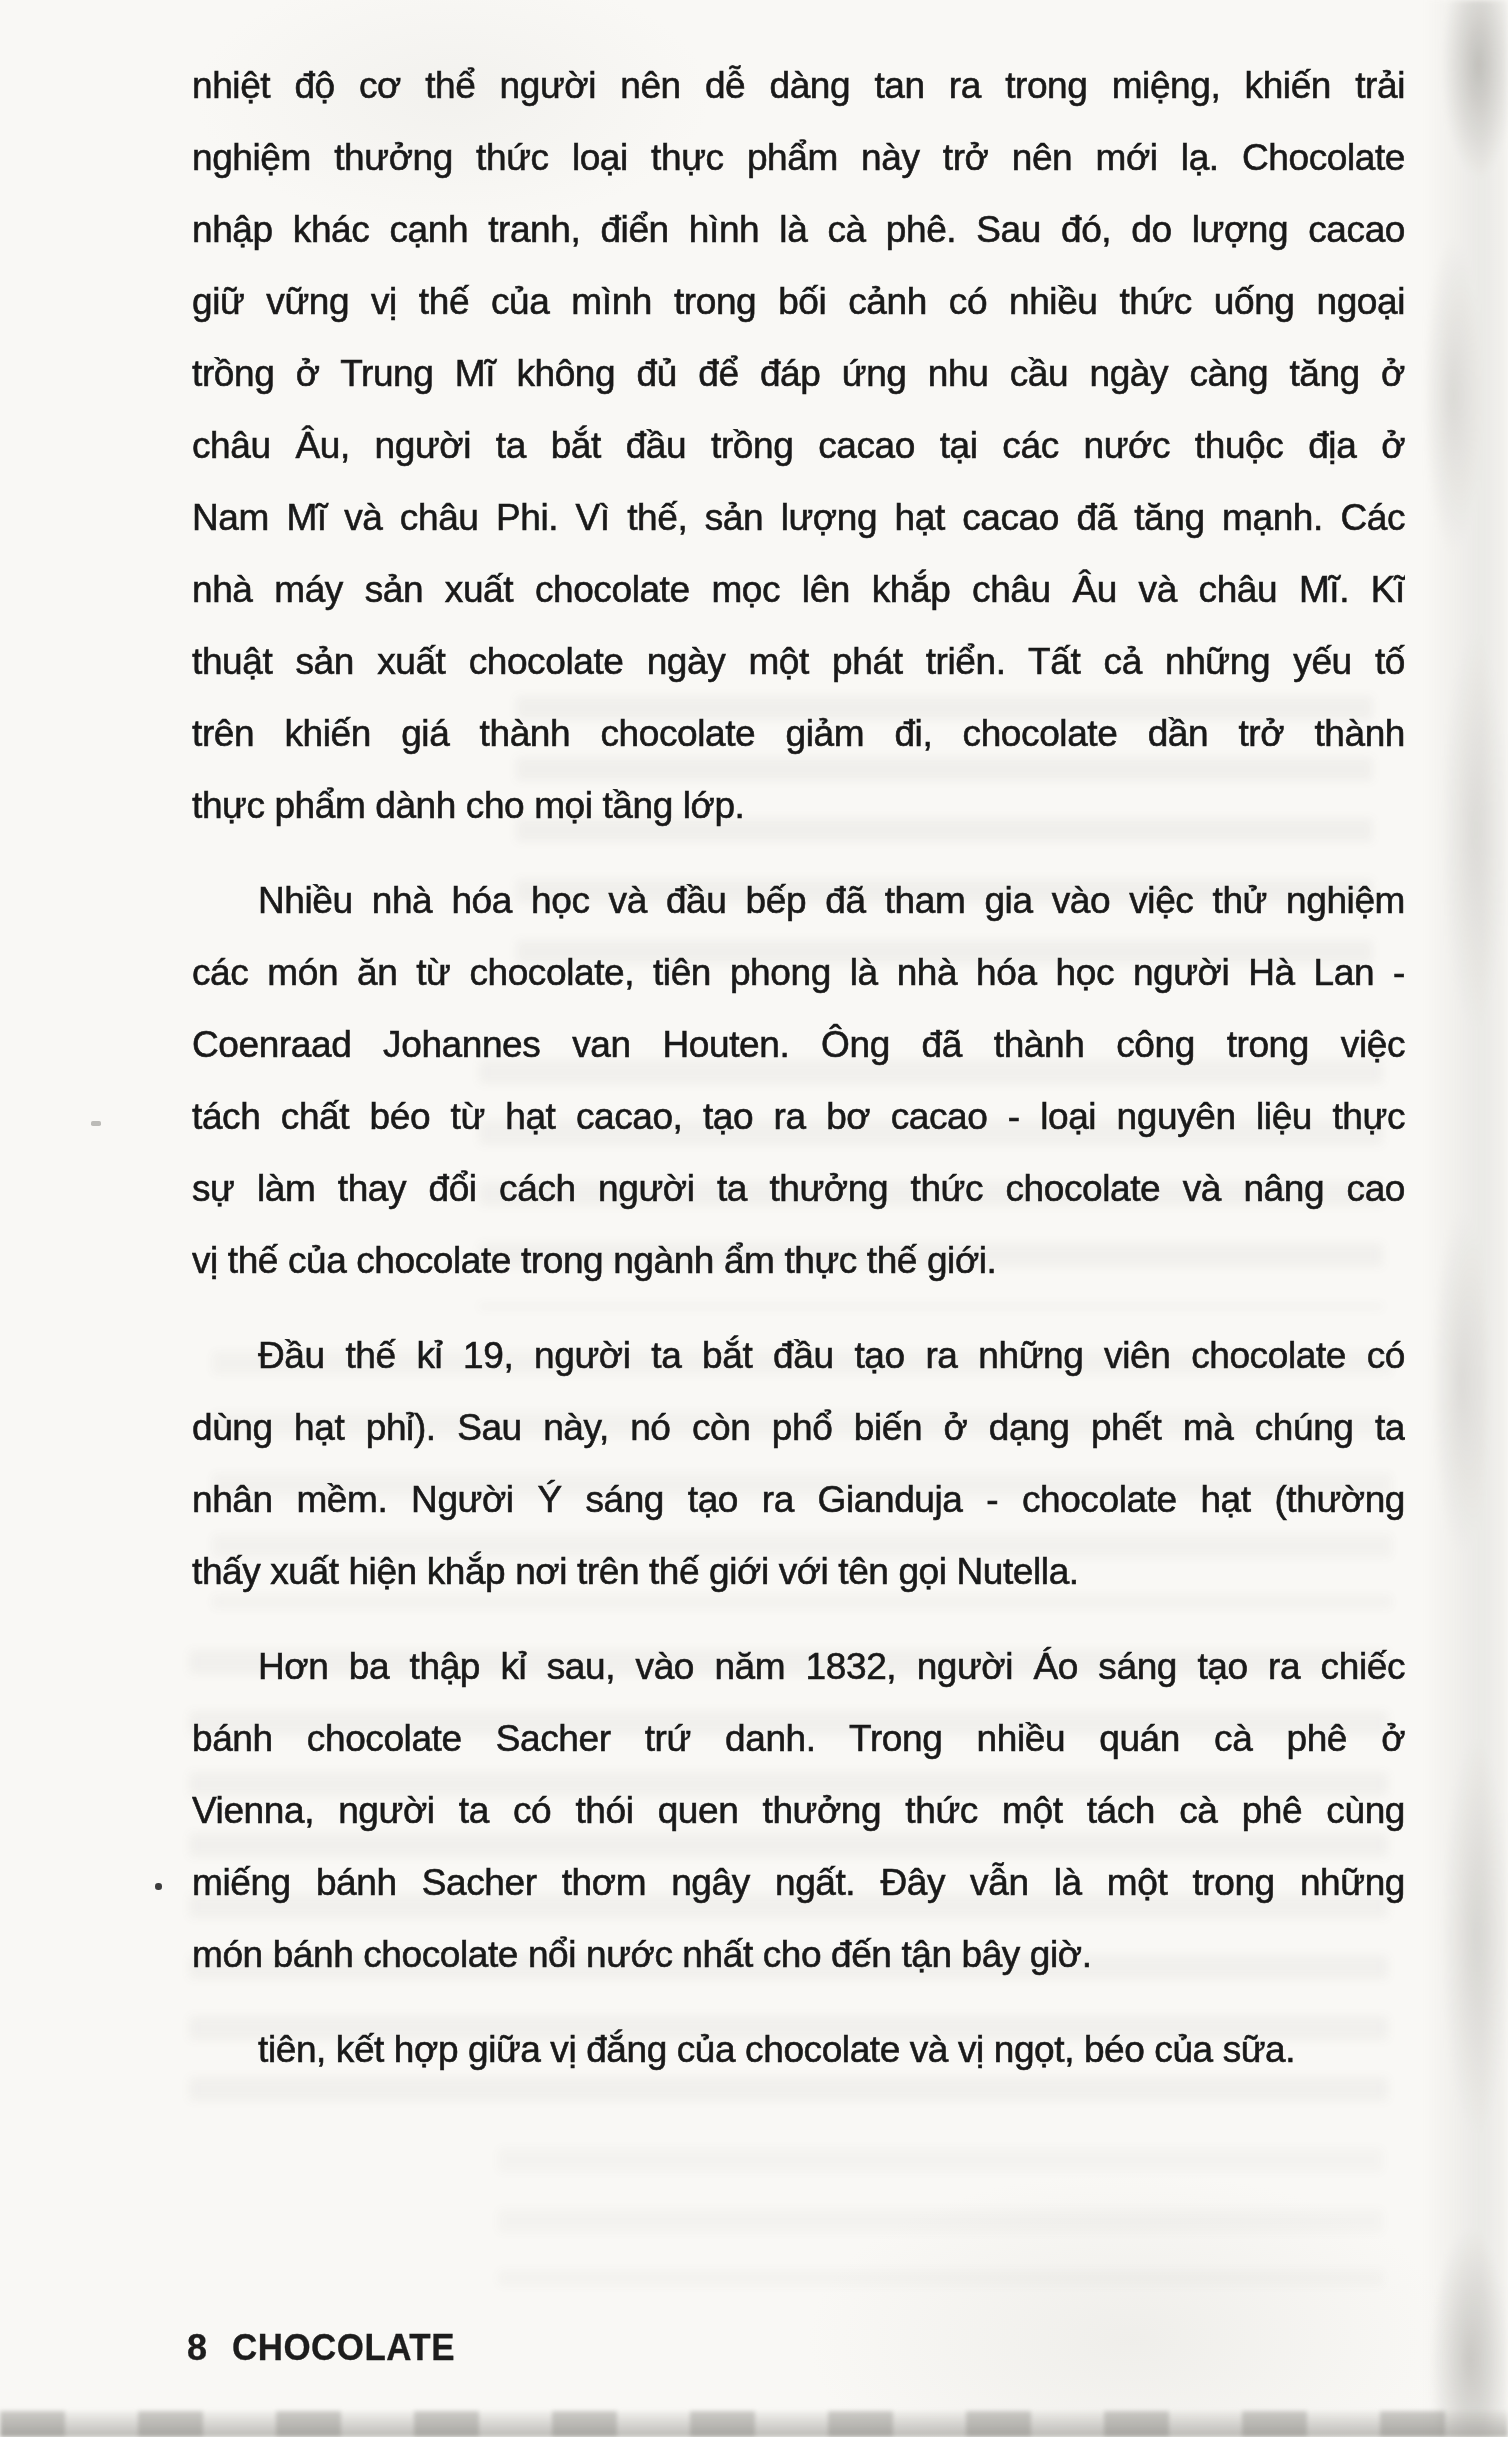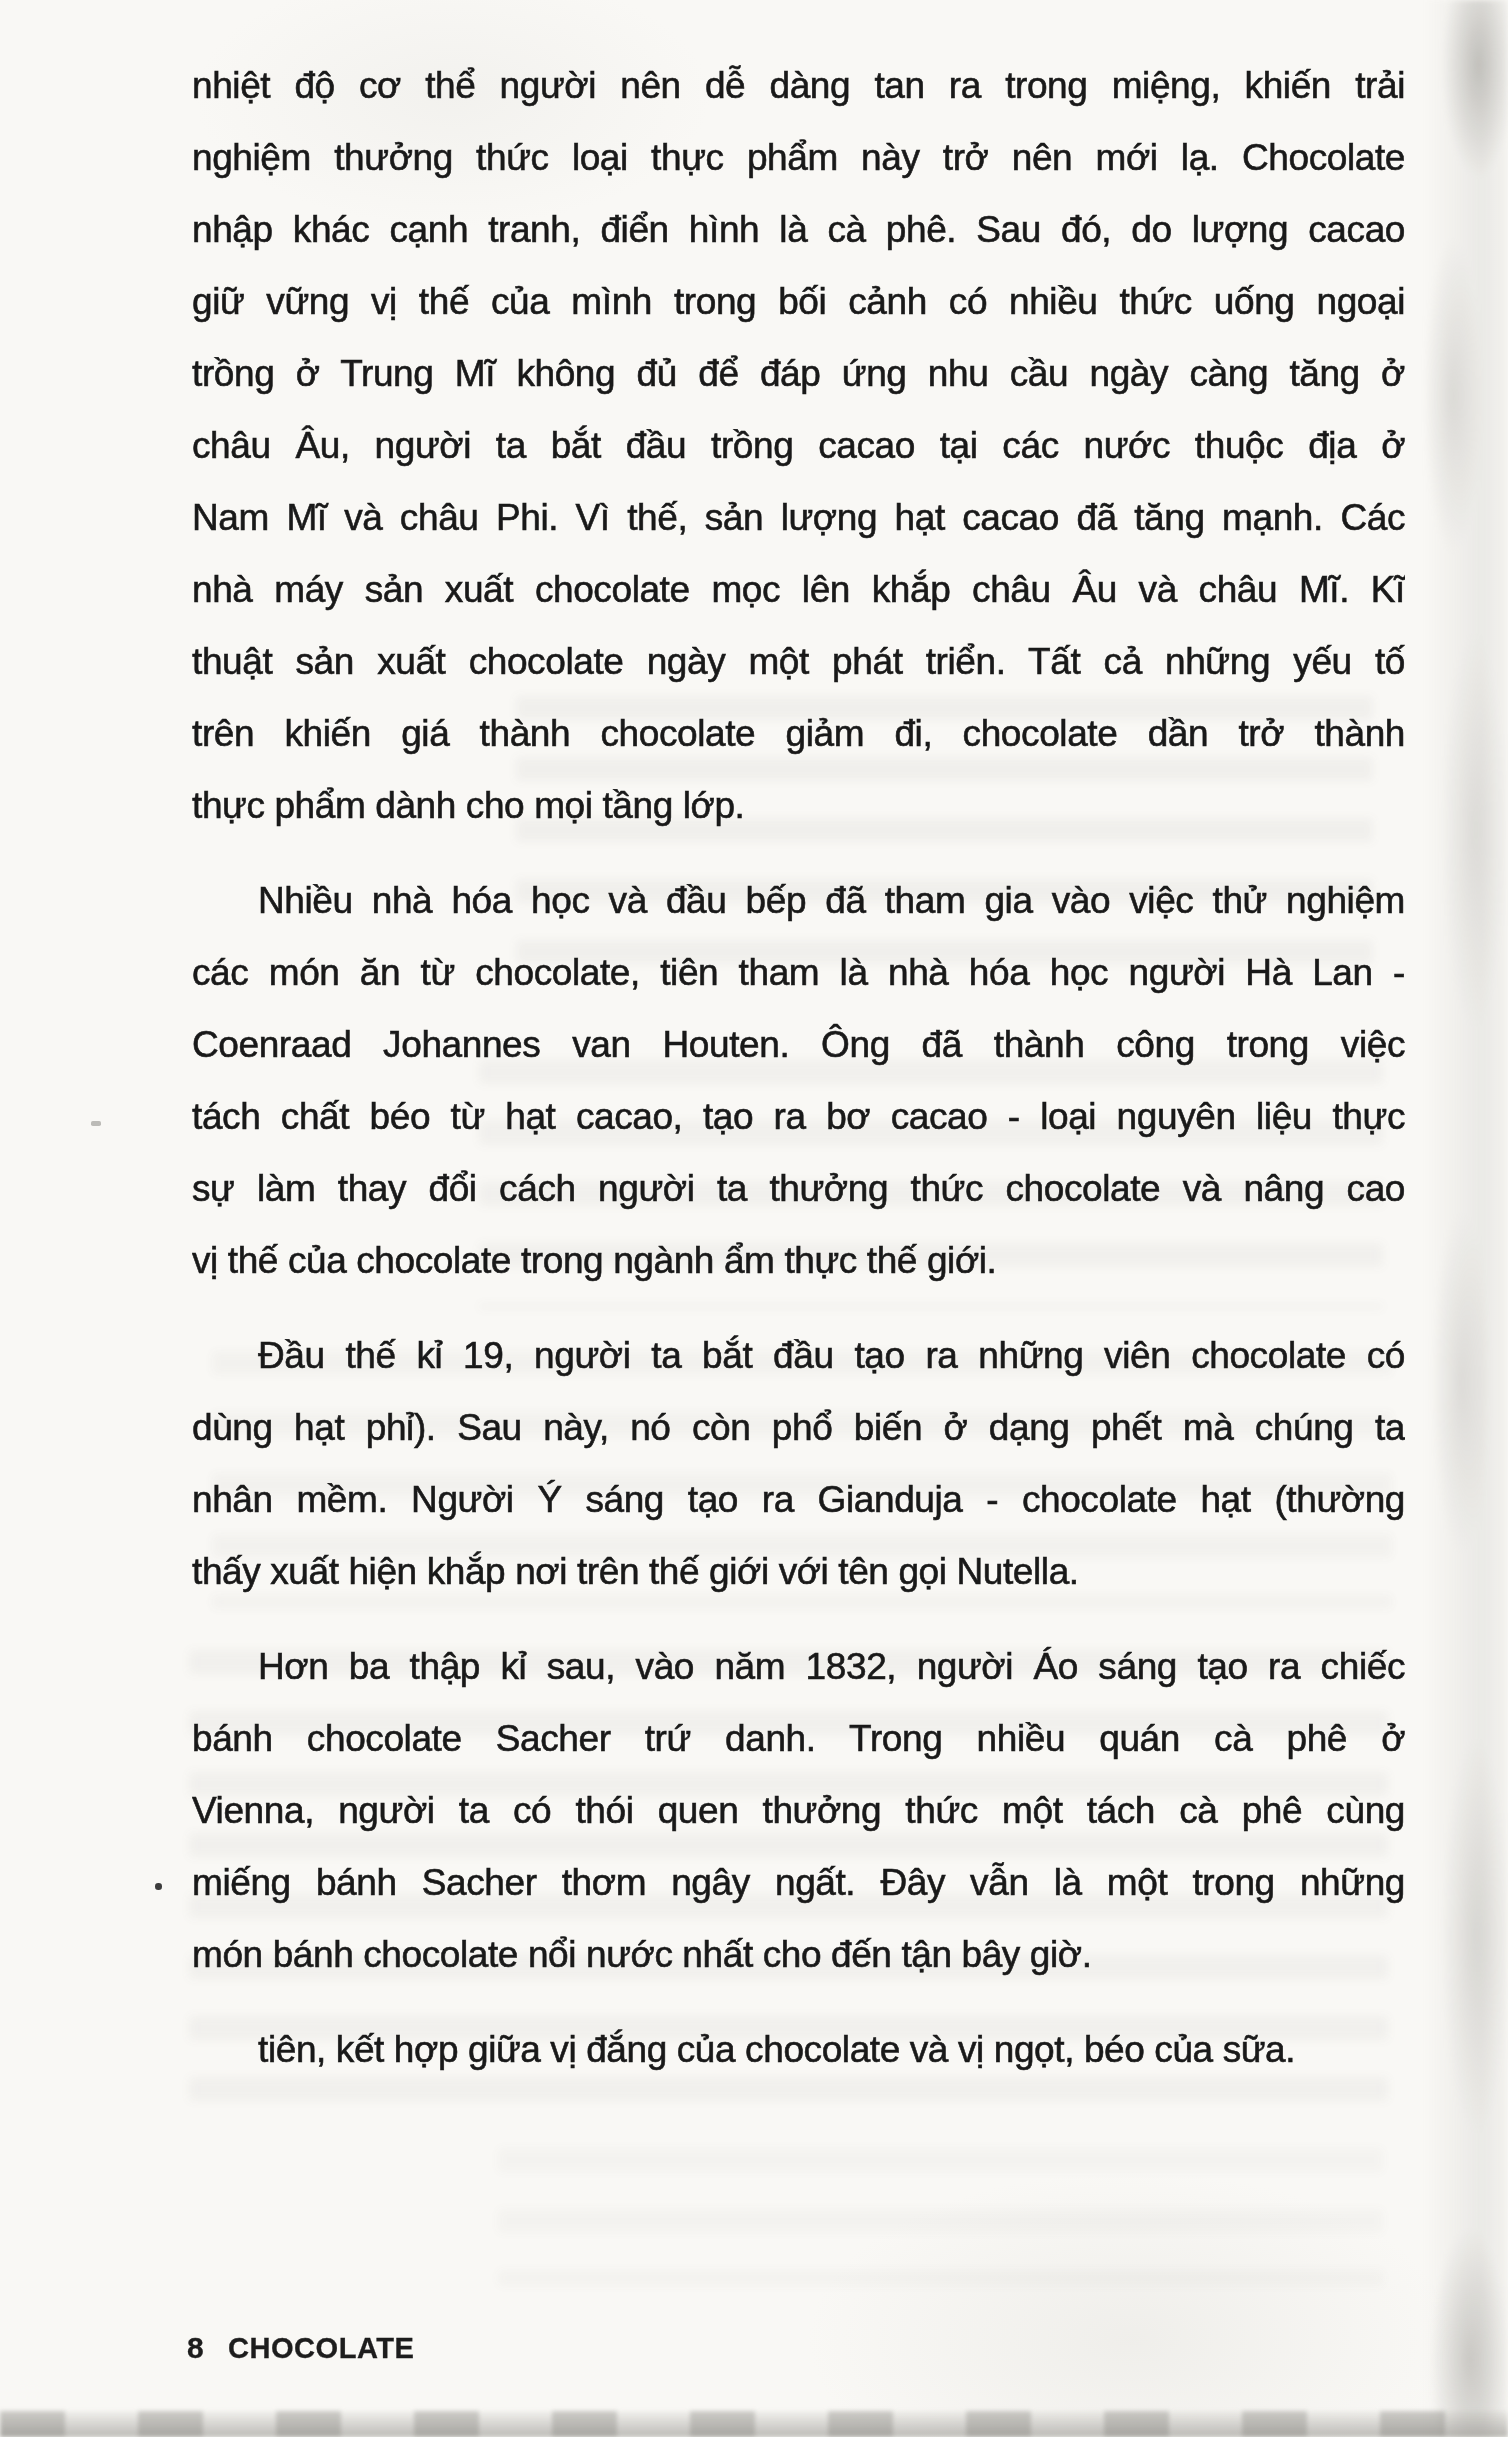--- a/index.html
+++ b/index.html
@@ -43,21 +43,21 @@
   }
   .text-line.line-left { text-align-last: left; }
   .paragraph.indented .text-line:first-child { text-indent: 66px; }
   
   .footer {
     position: absolute;
     left: 187px;
     top: 2325px;
     height: 46px;
     line-height: 46px;
-    font-size: 30px;
+    font-size: 36px;
     font-weight: 700;
     letter-spacing: 0.5px;
     color: #1d1d1d;
     -webkit-text-stroke: 0.3px #1d1d1d;
   }
   .footer .page-num { display: inline-block; margin-right: 24px; }
   .footer .running-title { display: inline-block; transform: scaleX(0.97); transform-origin: left; }
   
   .ghost {
     position: absolute;
@@ -135,21 +135,21 @@
         <div class="text-line">trồng ở Trung Mĩ không đủ để đáp ứng nhu cầu ngày càng tăng ở</div>
         <div class="text-line">châu Âu, người ta bắt đầu trồng cacao tại các nước thuộc địa ở</div>
         <div class="text-line">Nam Mĩ và châu Phi. Vì thế, sản lượng hạt cacao đã tăng mạnh. Các</div>
         <div class="text-line">nhà máy sản xuất chocolate mọc lên khắp châu Âu và châu Mĩ. Kĩ</div>
         <div class="text-line">thuật sản xuất chocolate ngày một phát triển. Tất cả những yếu tố</div>
         <div class="text-line">trên khiến giá thành chocolate giảm đi, chocolate dần trở thành</div>
         <div class="text-line line-left">thực phẩm dành cho mọi tầng lớp.</div>
       </div>
       <div class="paragraph indented">
         <div class="text-line">Nhiều nhà hóa học và đầu bếp đã tham gia vào việc thử nghiệm</div>
-        <div class="text-line">các món ăn từ chocolate, tiên tham là nhà hóa học người Hà Lan -</div>
+        <div class="text-line">các món ăn từ chocolate, tiên phong là nhà hóa học người Hà Lan -</div>
         <div class="text-line">Coenraad Johannes van Houten. Ông đã thành công trong việc</div>
         <div class="text-line">tách chất béo từ hạt cacao, tạo ra bơ cacao - loại nguyên liệu thực</div>
         <div class="text-line">sự làm thay đổi cách người ta thưởng thức chocolate và nâng cao</div>
         <div class="text-line line-left">vị thế của chocolate trong ngành ẩm thực thế giới.</div>
       </div>
       <div class="paragraph indented">
         <div class="text-line">Đầu thế kỉ 19, người ta bắt đầu tạo ra những viên chocolate có</div>
         <div class="text-line">dùng hạt phỉ). Sau này, nó còn phổ biến ở dạng phết mà chúng ta</div>
         <div class="text-line">nhân mềm. Người Ý sáng tạo ra Gianduja - chocolate hạt (thường</div>
         <div class="text-line line-left">thấy xuất hiện khắp nơi trên thế giới với tên gọi Nutella.</div>

